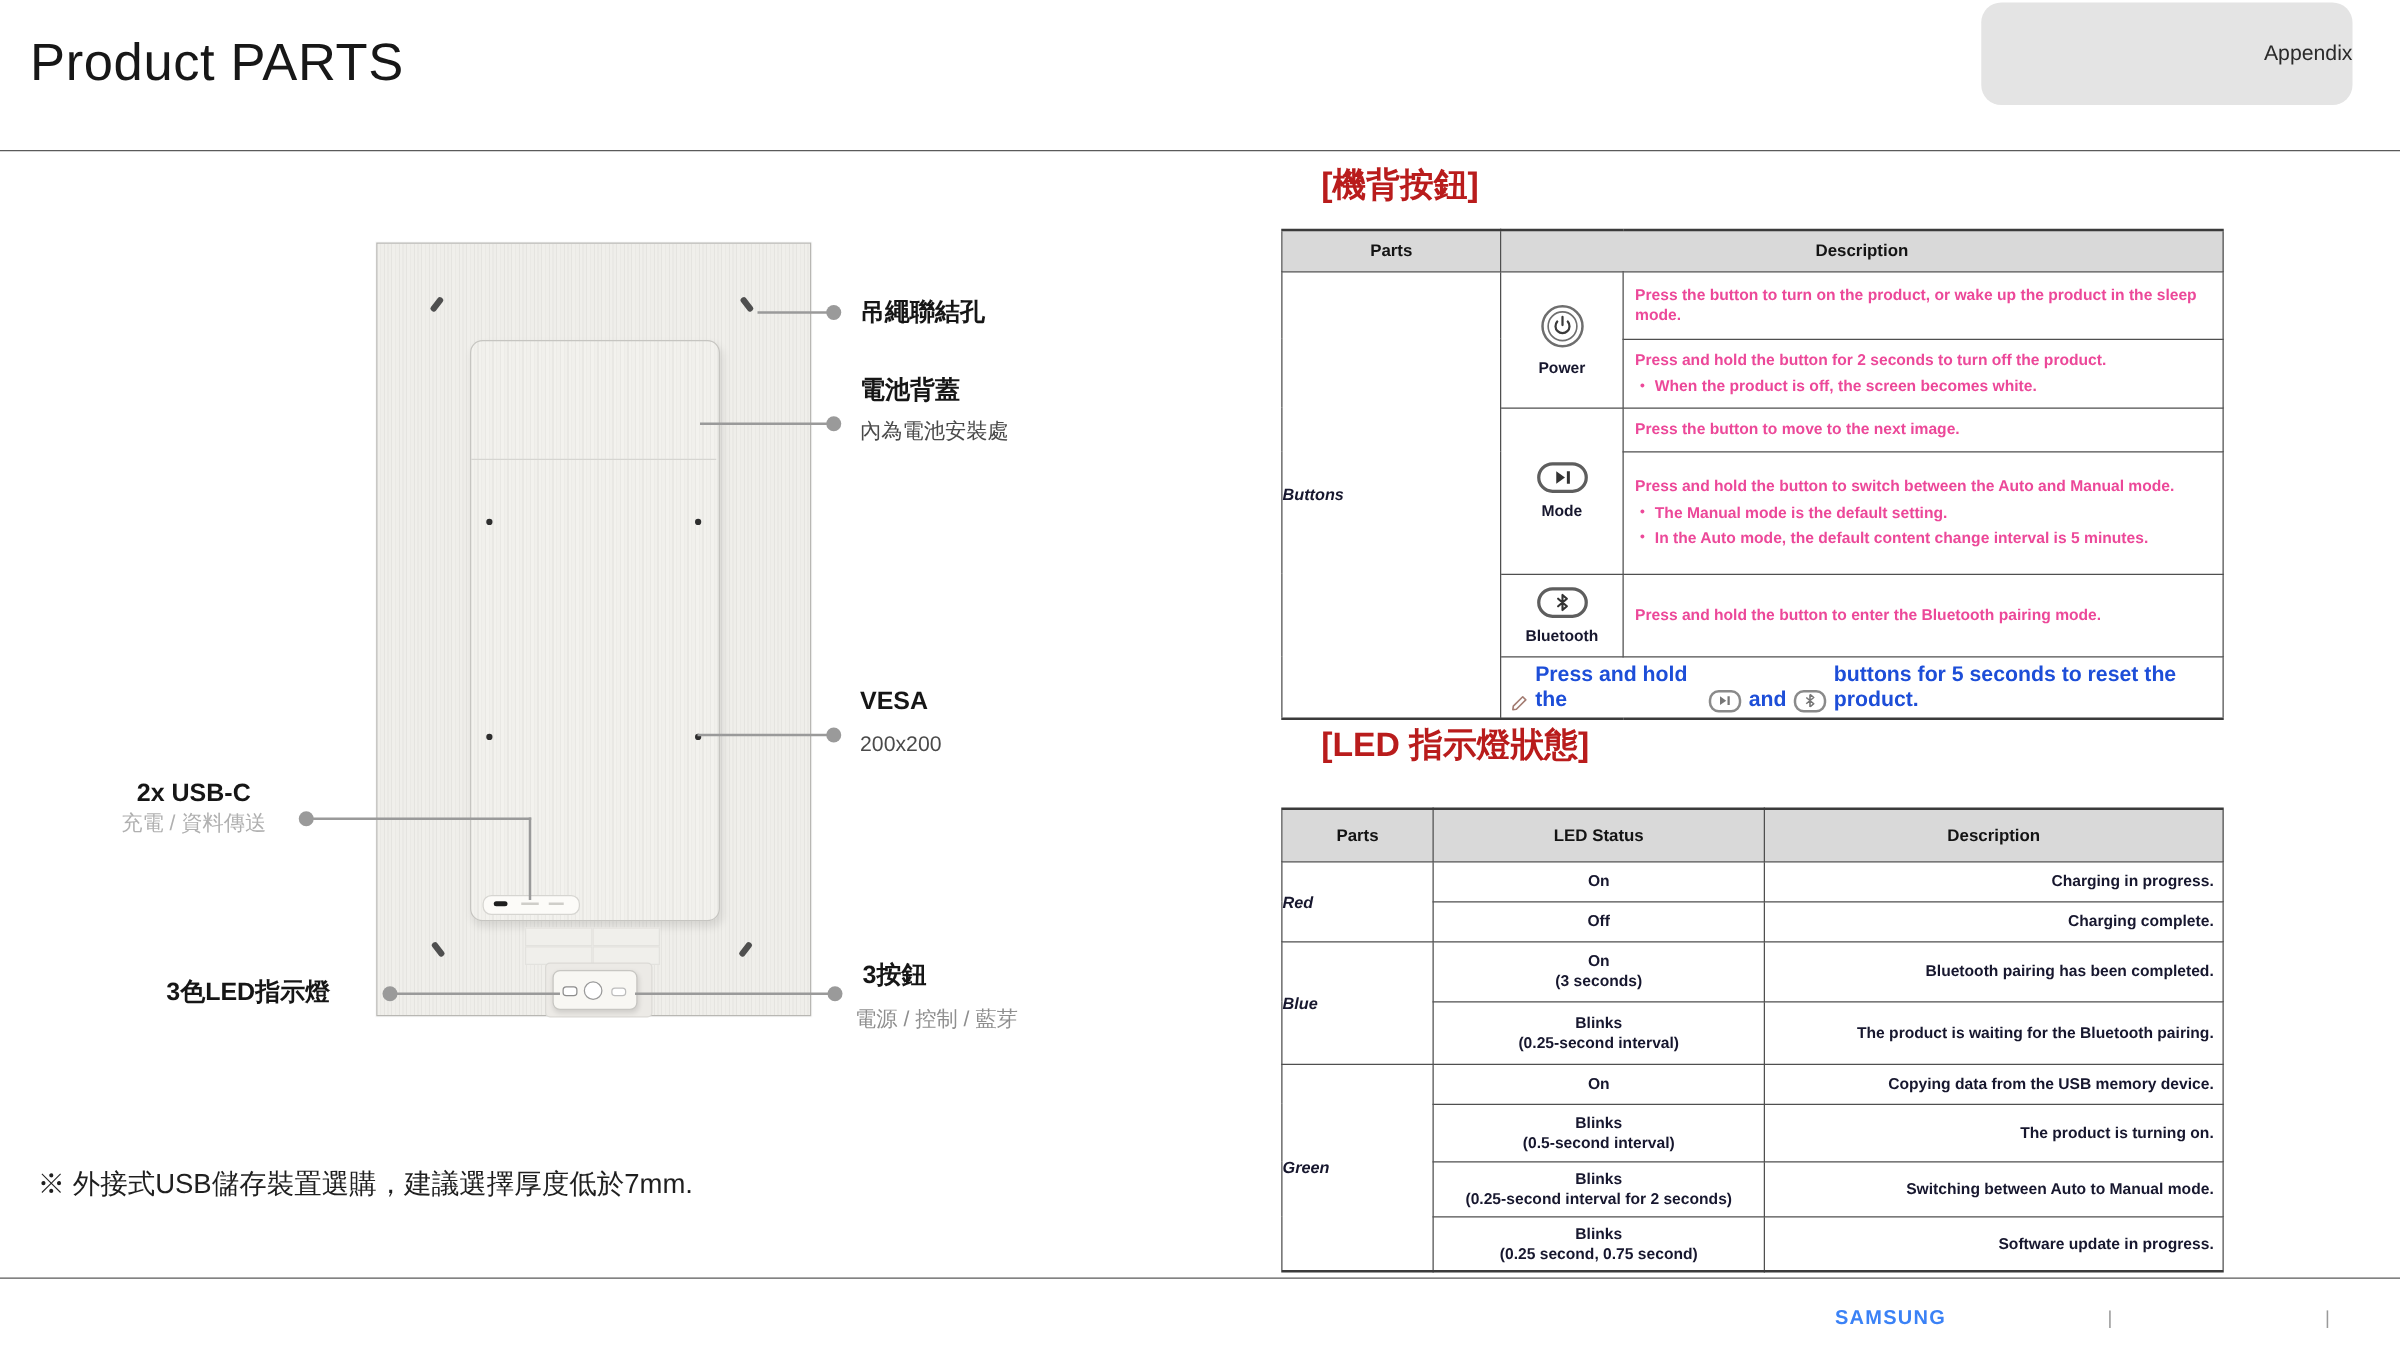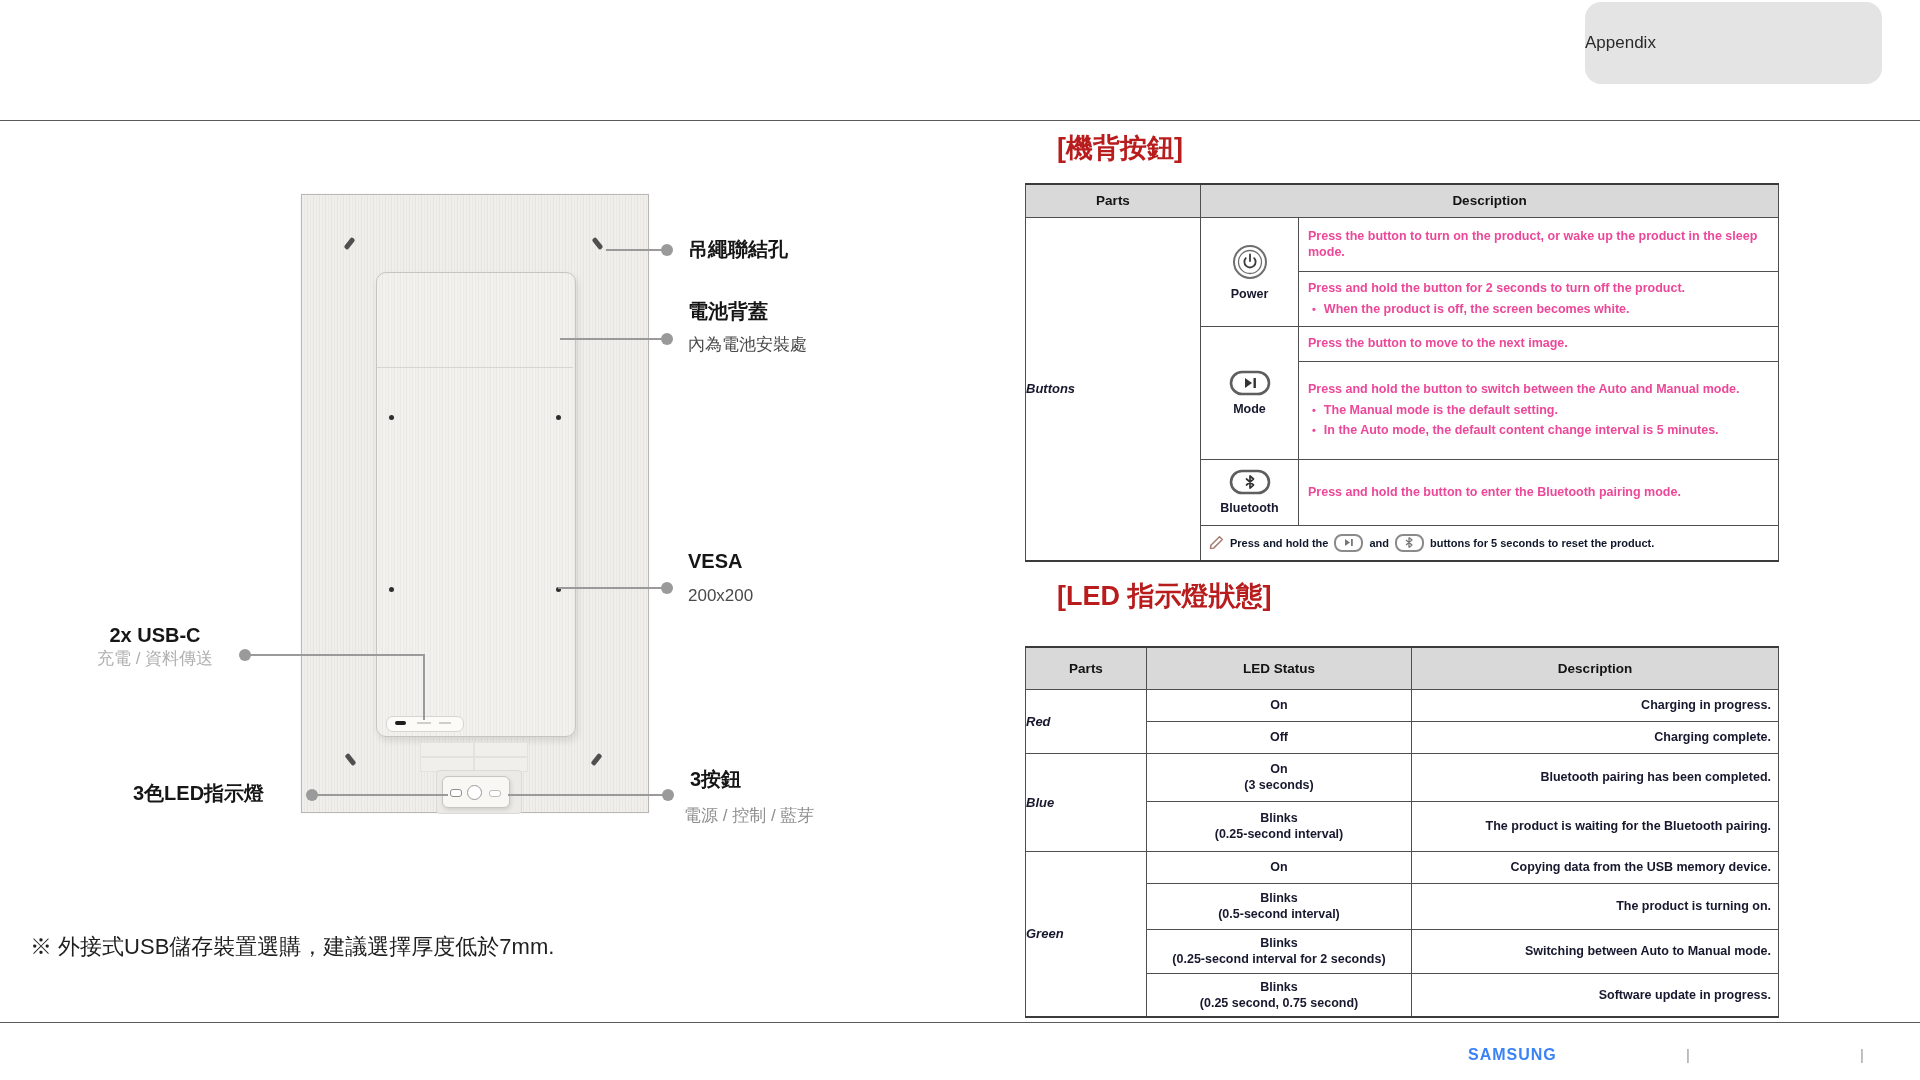--- a/index.html
+++ b/index.html
@@ -3,21 +3,21 @@
 <meta charset="utf-8">
 <style>
   html,body{margin:0;padding:0;background:#ffffff;}
   .slide{position:relative;width:1920px;height:1080px;background:#fff;overflow:hidden;
          font-family:"Liberation Sans",sans-serif;color:#1a1a1a;}
   .abs{position:absolute;}
 
   
   .page-title{left:24px;top:26px;font-size:42px;font-weight:400;letter-spacing:0.5px;color:#171717;}
   .appendix-btn{left:1585px;top:2px;width:297px;height:82px;background:#e4e4e4;border-radius:16px;
-                display:flex;align-items:center;justify-content:flex-start;font-size:17px;color:#2a2a2a;}
+                display:flex;align-items:center;justify-content:flex-end;font-size:17px;color:#2a2a2a;}
   .rule-top{left:0;top:120px;width:1920px;height:0;border-top:1px solid #5a5a5a;}
   .rule-bottom{left:0;top:1022px;width:1920px;height:0;border-top:1px solid #5a5a5a;}
 
   
   .panel{left:301px;top:194px;width:346px;height:617px;border:1px solid #b8b7b3;
          background:repeating-linear-gradient(90deg,#f0efeb 0 2px,#eae9e5 2px 3px,#efeeea 3px 5px,#e5e4e0 5px 6px);
          box-shadow:0 0 0 1px rgba(0,0,0,0.02);}
   .cover{left:376px;top:272px;width:198px;height:463px;border:1px solid #c6c5c1;border-radius:10px;
          background:repeating-linear-gradient(90deg,#f3f2ee 0 2px,#edece8 2px 3px,#f1f0ec 3px 5px,#e9e8e4 5px 6px);
          box-shadow:2px 4px 7px rgba(0,0,0,0.10);}
@@ -61,35 +61,36 @@
   th{background:#d9d9d9;font-size:13.5px;font-weight:700;color:#141414;}
   .t1{left:1025px;top:183px;width:753px;border-top:2px solid #3b3b3b;border-bottom:2px solid #3b3b3b;}
   .t2{left:1025px;top:646px;width:753px;border-top:2px solid #3b3b3b;border-bottom:2px solid #3b3b3b;}
   td.center{font-size:13px;font-weight:700;color:#17172e;font-style:italic;}
   td.iconcell{text-align:center;}
   .iconlabel{font-size:12.5px;font-weight:700;color:#17172e;margin-top:2px;}
   td.desc{font-size:12.5px;font-weight:700;color:#ec4899;padding:4px 9px;line-height:1.32;text-align:left;}
   .bullet{display:flex;gap:8px;margin-top:4px;padding-left:4px;}
   .bdot{font-size:11px;line-height:1.5;}
   td.notecell{padding:4px 8px;}
-  .noteline{display:flex;align-items:center;gap:6px;font-size:11px;font-weight:700;color:#0f172a;}
+  .noteline{display:flex;align-items:flex-end;gap:6px;font-size:17px;font-weight:700;color:#1d4ed8;}
   .minibtn{display:inline-flex;align-items:center;justify-content:center;width:25px;height:14px;
            border:2px solid #8a8a8a;border-radius:8px;background:#fff;}
   td.status{ text-align:center;font-size:12.5px;font-weight:700;color:#17172e;line-height:1.3;}
   td.ldesc{font-size:12.5px;font-weight:700;color:#17172e;padding:3px 7px;text-align:right;line-height:1.3;}
 
   
   .brand{left:1468px;top:1046px;font-size:16px;font-weight:700;letter-spacing:1px;color:#3b82f6;}
   .fsep{position:absolute;top:1046px;font-size:15px;color:#9a9a9a;}
 </style>
 </head>
 <body>
 
 <div class="slide">
 
+  <div class="abs page-title">Product PARTS</div>
   <div class="abs appendix-btn">
     <span>Appendix</span>
   </div>
   <div class="abs rule-top"></div>
 
   <div class="abs panel"></div>
   <div class="abs hook tl"></div>
   <div class="abs hook tr"></div>
   <div class="abs hook bl"></div>
   <div class="abs hook br"></div>

